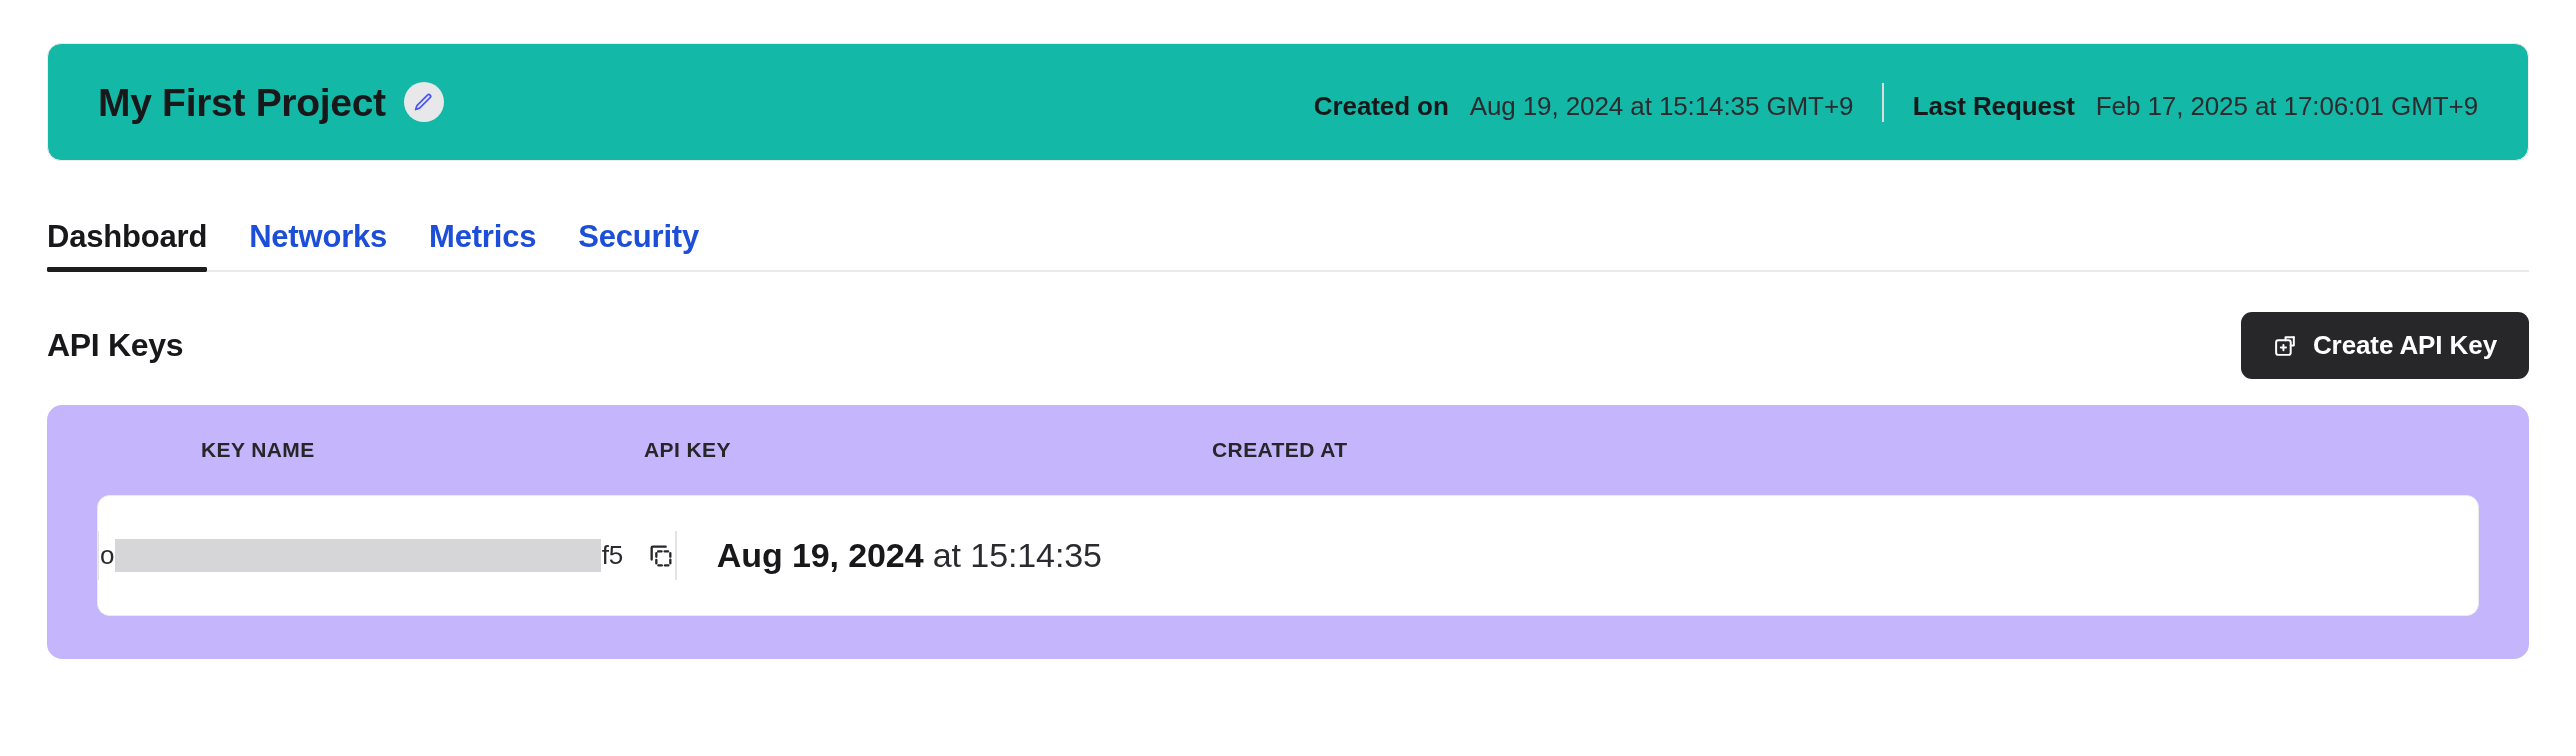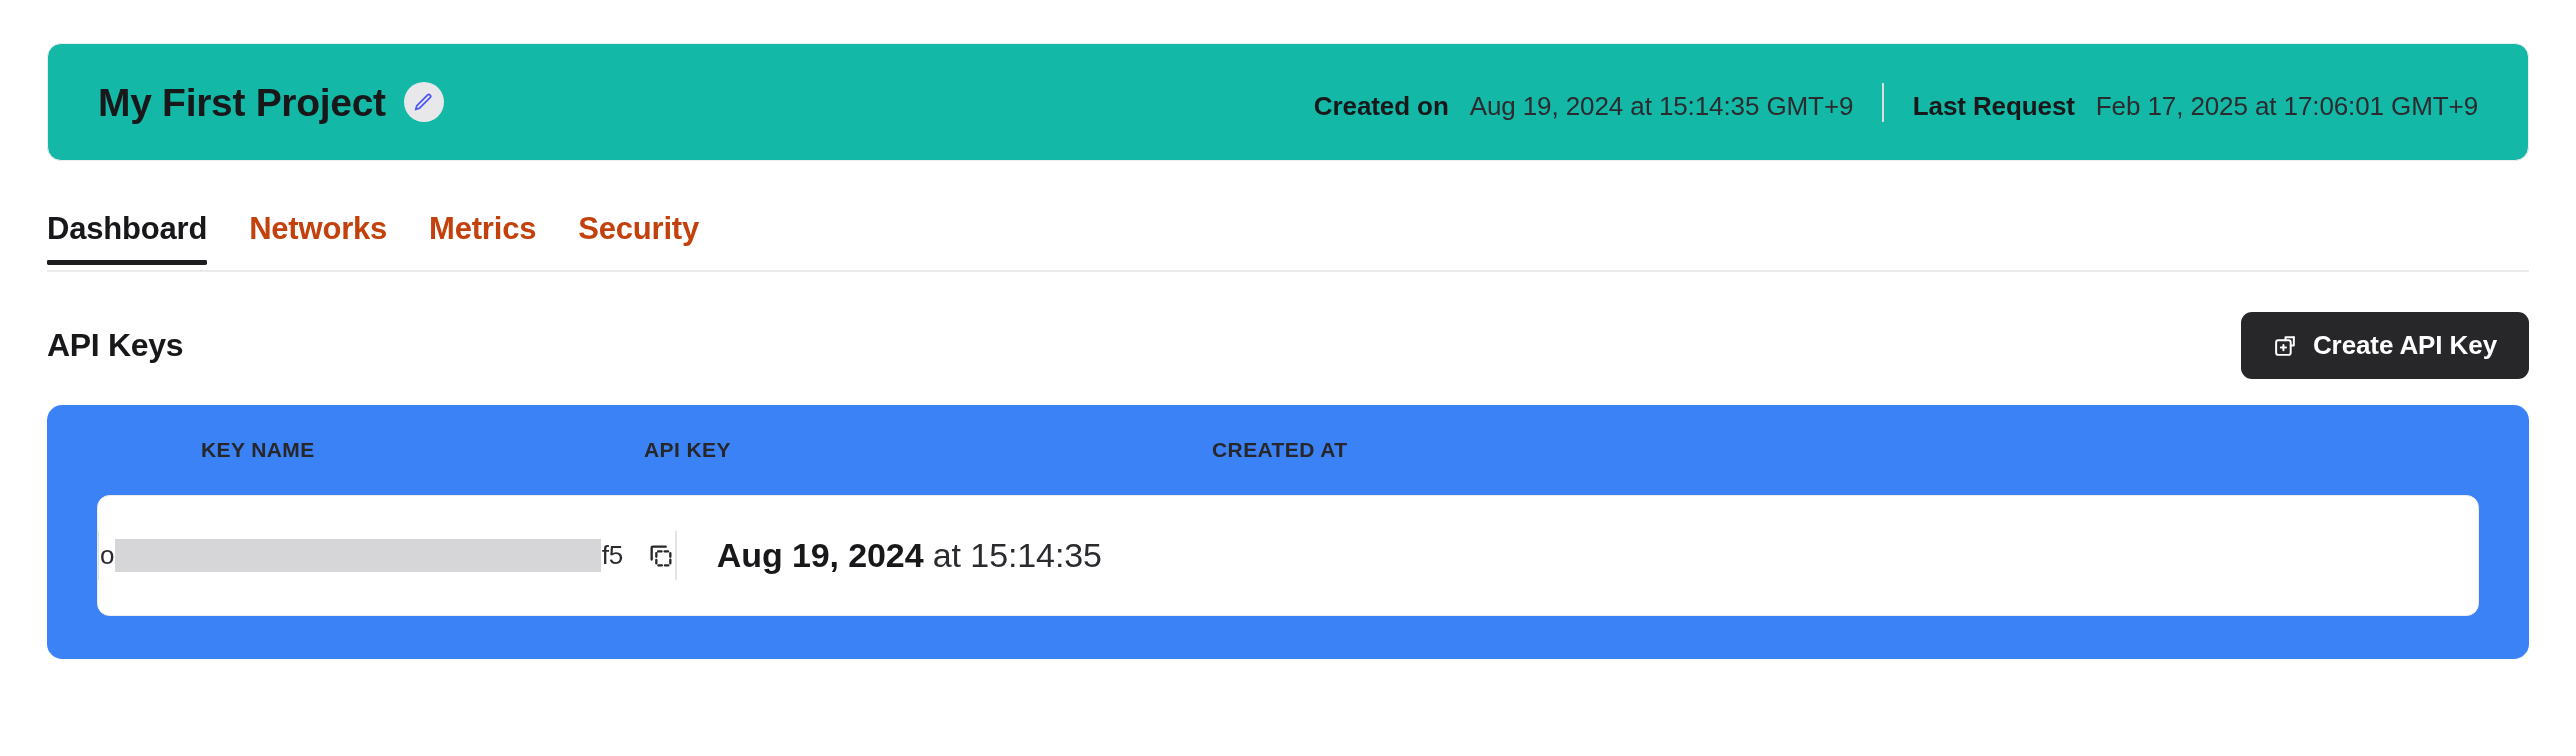--- a/index.html
+++ b/index.html
@@ -89,32 +89,32 @@
     height: 39px;
     background: #dcdcde;
     margin: 0 29px;
     align-self: center;
   }
 
   
   .tabs {
     margin-top: 43px;
     display: flex;
-    align-items: center;
+    align-items: flex-end;
     gap: 0;
     border-bottom: 2.1px solid #ebebed;
     height: 68px;
     box-sizing: border-box;
   }
   .tab {
     position: relative;
     font-size: 31px;
     font-weight: bold;
     letter-spacing: -0.2px;
-    color: #c2410c;
+    color: #1d4ed8;
     padding: 0 0 15.3px 0;
     margin-right: 42px;
     cursor: pointer;
     background: none;
     border: none;
     font-family: inherit;
   }
   .tab.active { color: #18181b; }
   .tab.active::after {
     content: "";
@@ -156,21 +156,21 @@
     font-weight: bold;
     letter-spacing: -0.1px;
     cursor: pointer;
     font-family: inherit;
   }
   .create-btn svg { display: block; }
 
   
   .keys-card {
     margin-top: 26px;
-    background: #3b82f6;
+    background: #c4b5fd;
     border-radius: 15.3px;
     padding: 0 0 43px 0;
   }
   .keys-head {
     display: flex;
     align-items: center;
     height: 90px;
     padding: 0 0 0 0;
   }
   .col-head {

